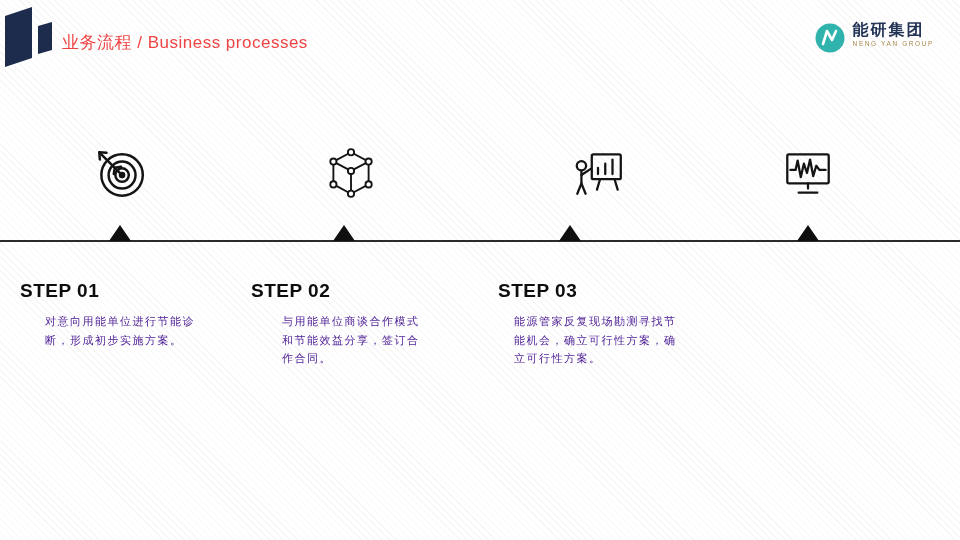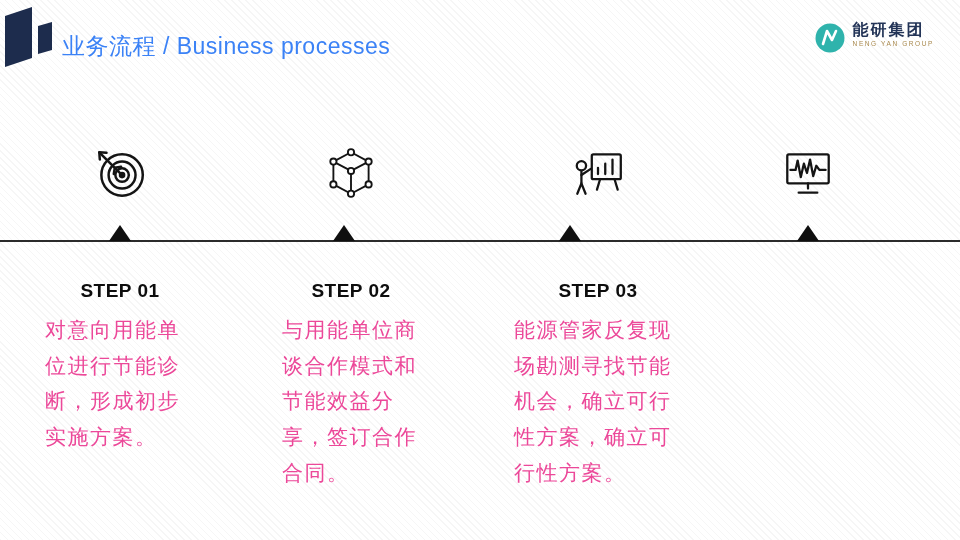--- a/index.html
+++ b/index.html
@@ -5,33 +5,33 @@
   html,body{margin:0;padding:0;}
   body{
     width:960px;height:540px;position:relative;overflow:hidden;
     background:#ffffff;
     background-image:repeating-linear-gradient(45deg, rgba(0,0,0,0.035) 0px, rgba(0,0,0,0.035) 1px, transparent 1px, transparent 5px);
     font-family:"Liberation Sans", sans-serif;
     color:#1a1a1a;
   }
   .header{position:absolute;top:0;left:0;right:0;height:72px;}
   .corner-mark{position:absolute;top:0;left:0;}
-  .slide-title{position:absolute;left:62px;top:31px;font-size:23px;color:#3b82f6;letter-spacing:0.5px;white-space:nowrap;}
+  .slide-title{position:absolute;left:62px;top:31px;font-size:17px;color:#ef4444;letter-spacing:0.5px;white-space:nowrap;}
   .slide-title .zh{font-weight:400;}
   .logo{position:absolute;top:22px;right:26px;display:flex;align-items:flex-start;gap:7px;}
   .logo-text{display:flex;flex-direction:column;line-height:1;}
   .logo-zh{font-size:16px;font-weight:bold;color:#233457;letter-spacing:2px;}
   .logo-en{font-size:6.5px;color:#a9894d;letter-spacing:1.6px;margin-top:3px;}
   .timeline{position:absolute;top:240px;left:0;width:960px;height:2px;background:#2b2b2b;}
   .tri{position:absolute;top:225px;width:0;height:0;
        border-left:11px solid transparent;border-right:11px solid transparent;border-bottom:16px solid #0f0f0f;}
   .col{position:absolute;top:144px;width:200px;}
   .icon-wrap{height:62px;display:flex;justify-content:center;align-items:flex-start;}
-  .step-label{margin-top:74px;text-align:center;font-size:19px;font-weight:bold;color:#0d0d0d;letter-spacing:0.5px;}
-  .step-text{margin:10px auto 0 auto;text-align:left;font-size:21px;line-height:1.7;color:#ec4899;letter-spacing:1.5px;white-space:pre-line;}
+  .step-label{margin-top:74px;font-size:19px;font-weight:bold;color:#0d0d0d;letter-spacing:0.5px;}
+  .step-text{margin:10px auto 0 auto;text-align:left;font-size:11px;line-height:1.7;color:#4c1d95;letter-spacing:1.5px;white-space:pre-line;}
   svg.lineicon{stroke:#141414;fill:none;stroke-width:2.4;stroke-linecap:round;stroke-linejoin:round;}
 </style>
 </head>
 <body>
 
 <div class="header">
   <svg class="corner-mark" width="70" height="75" viewBox="0 0 70 75">
     <polygon points="5,16 32,7 32,58 5,67" fill="#1d2c4d"></polygon>
     <polygon points="38,26 52,22 52,50 38,54" fill="#1d2c4d"></polygon>
   </svg>

